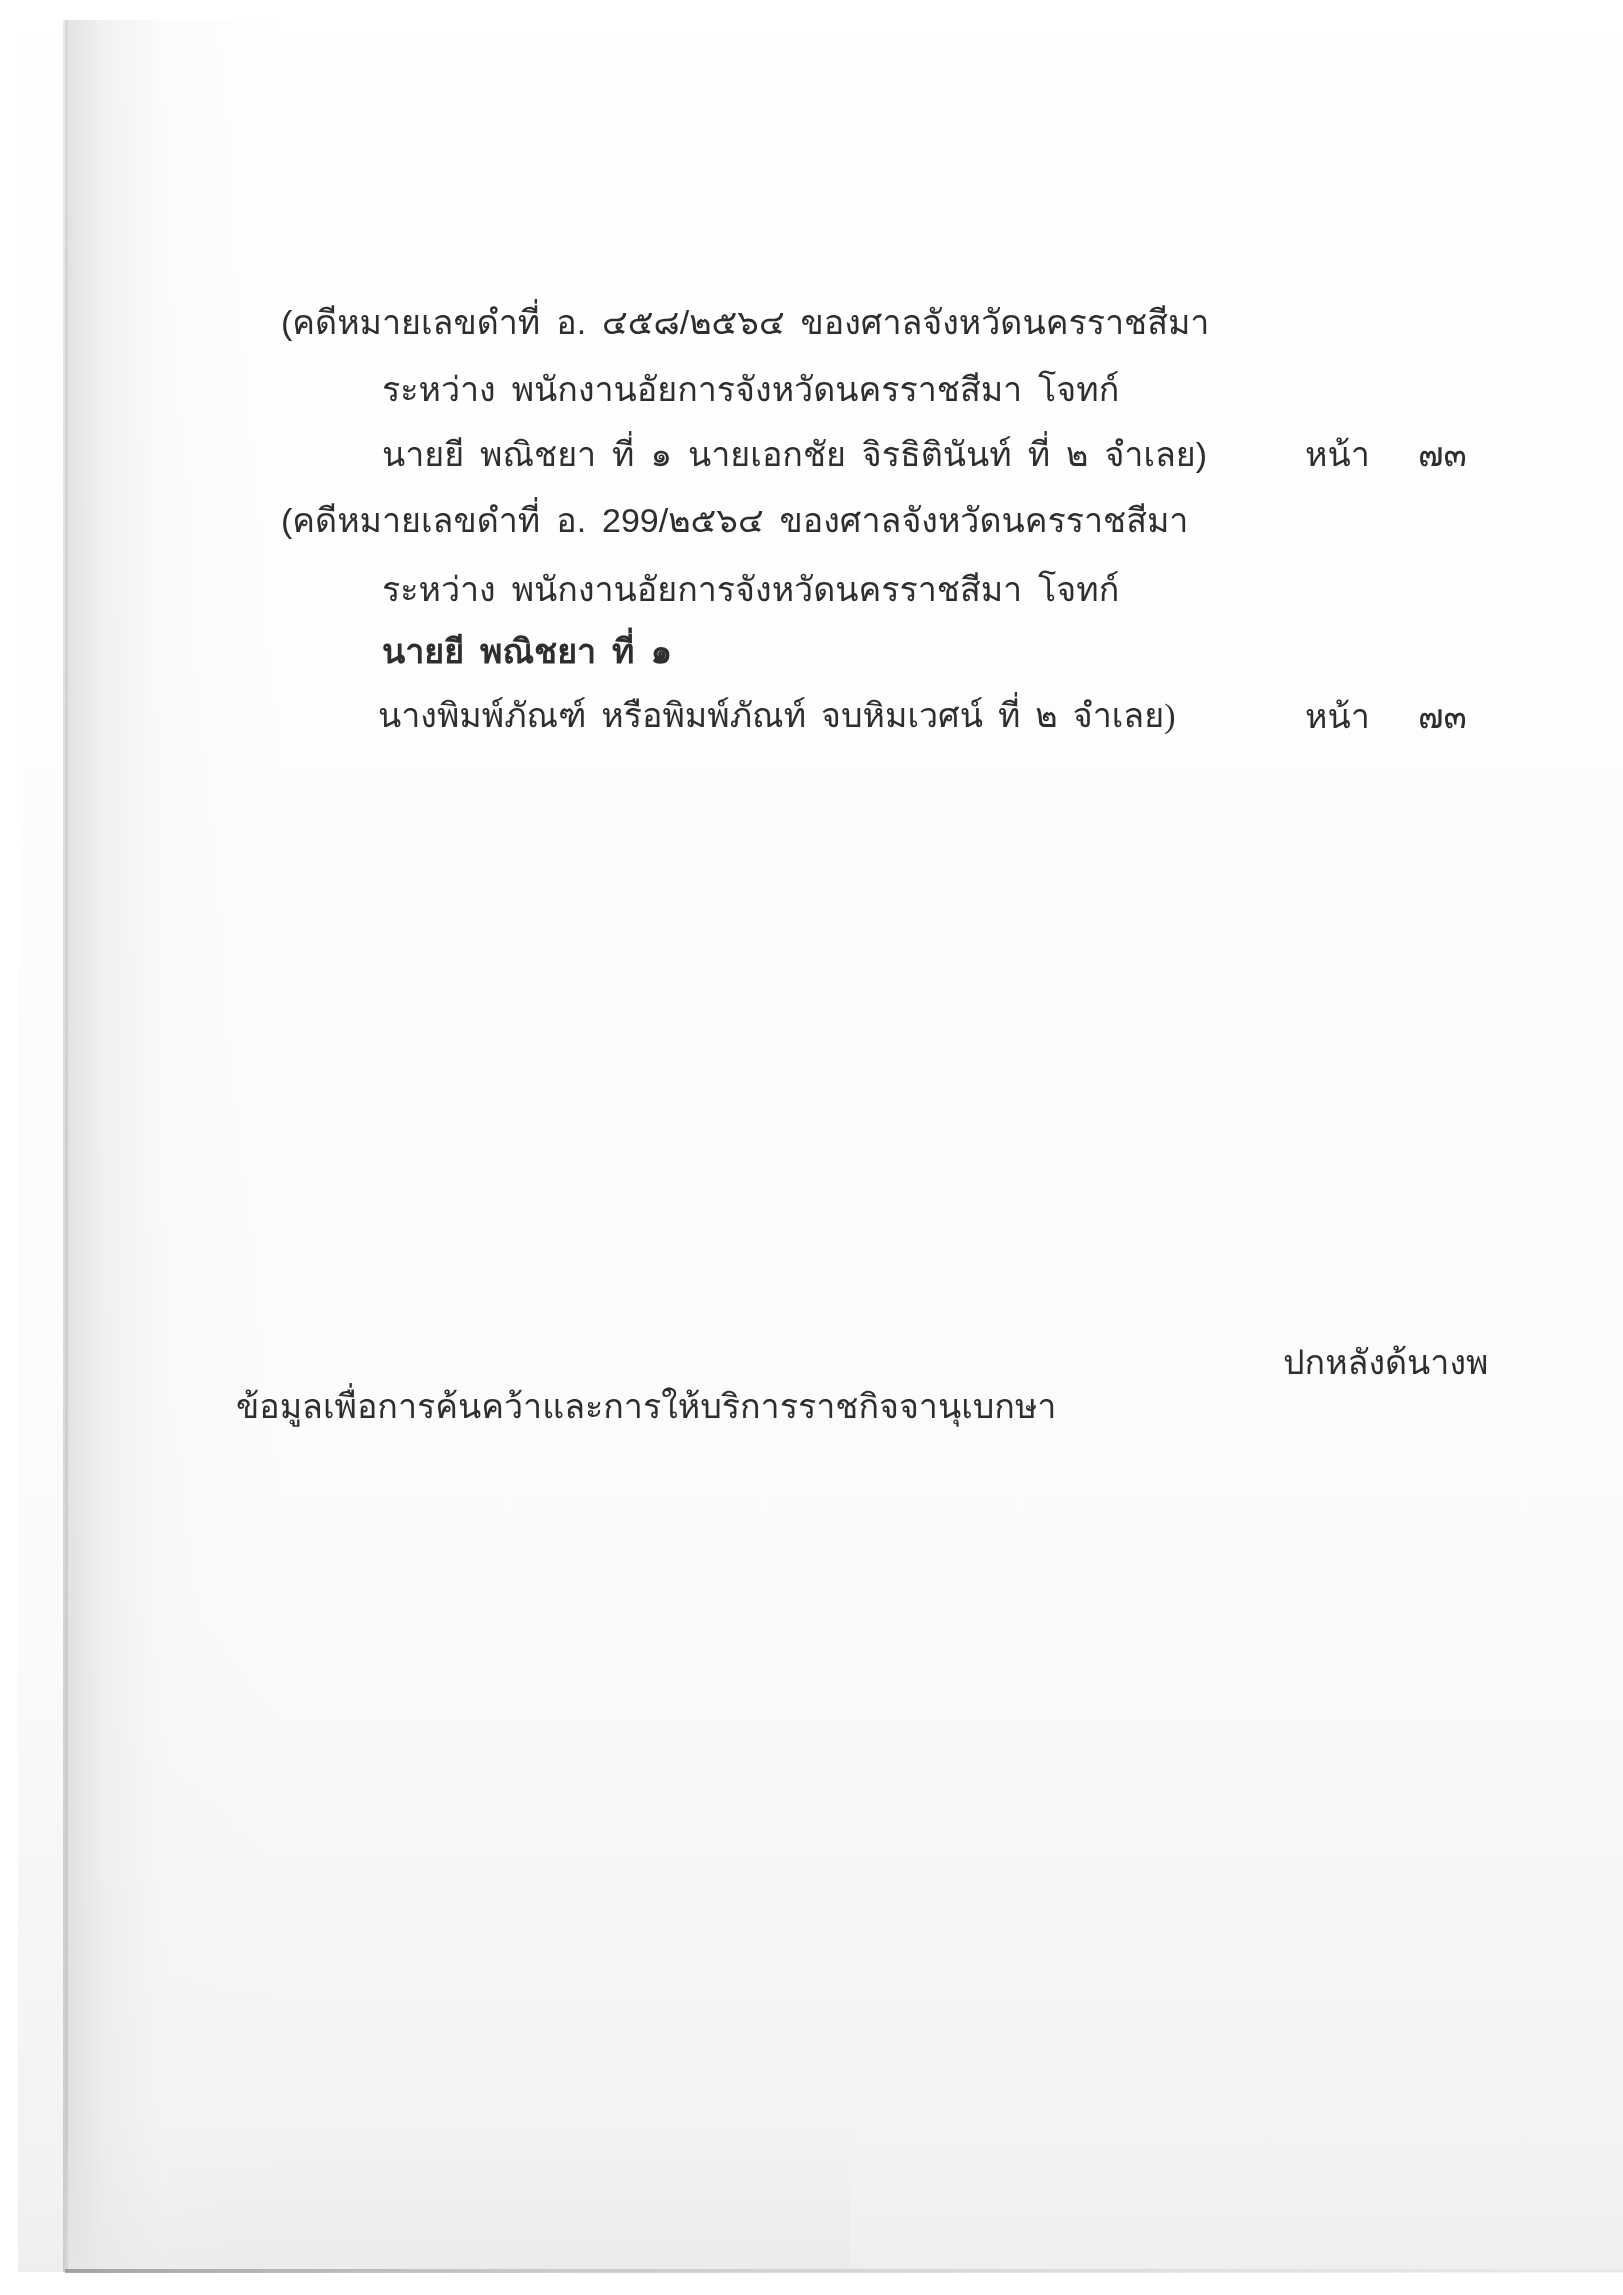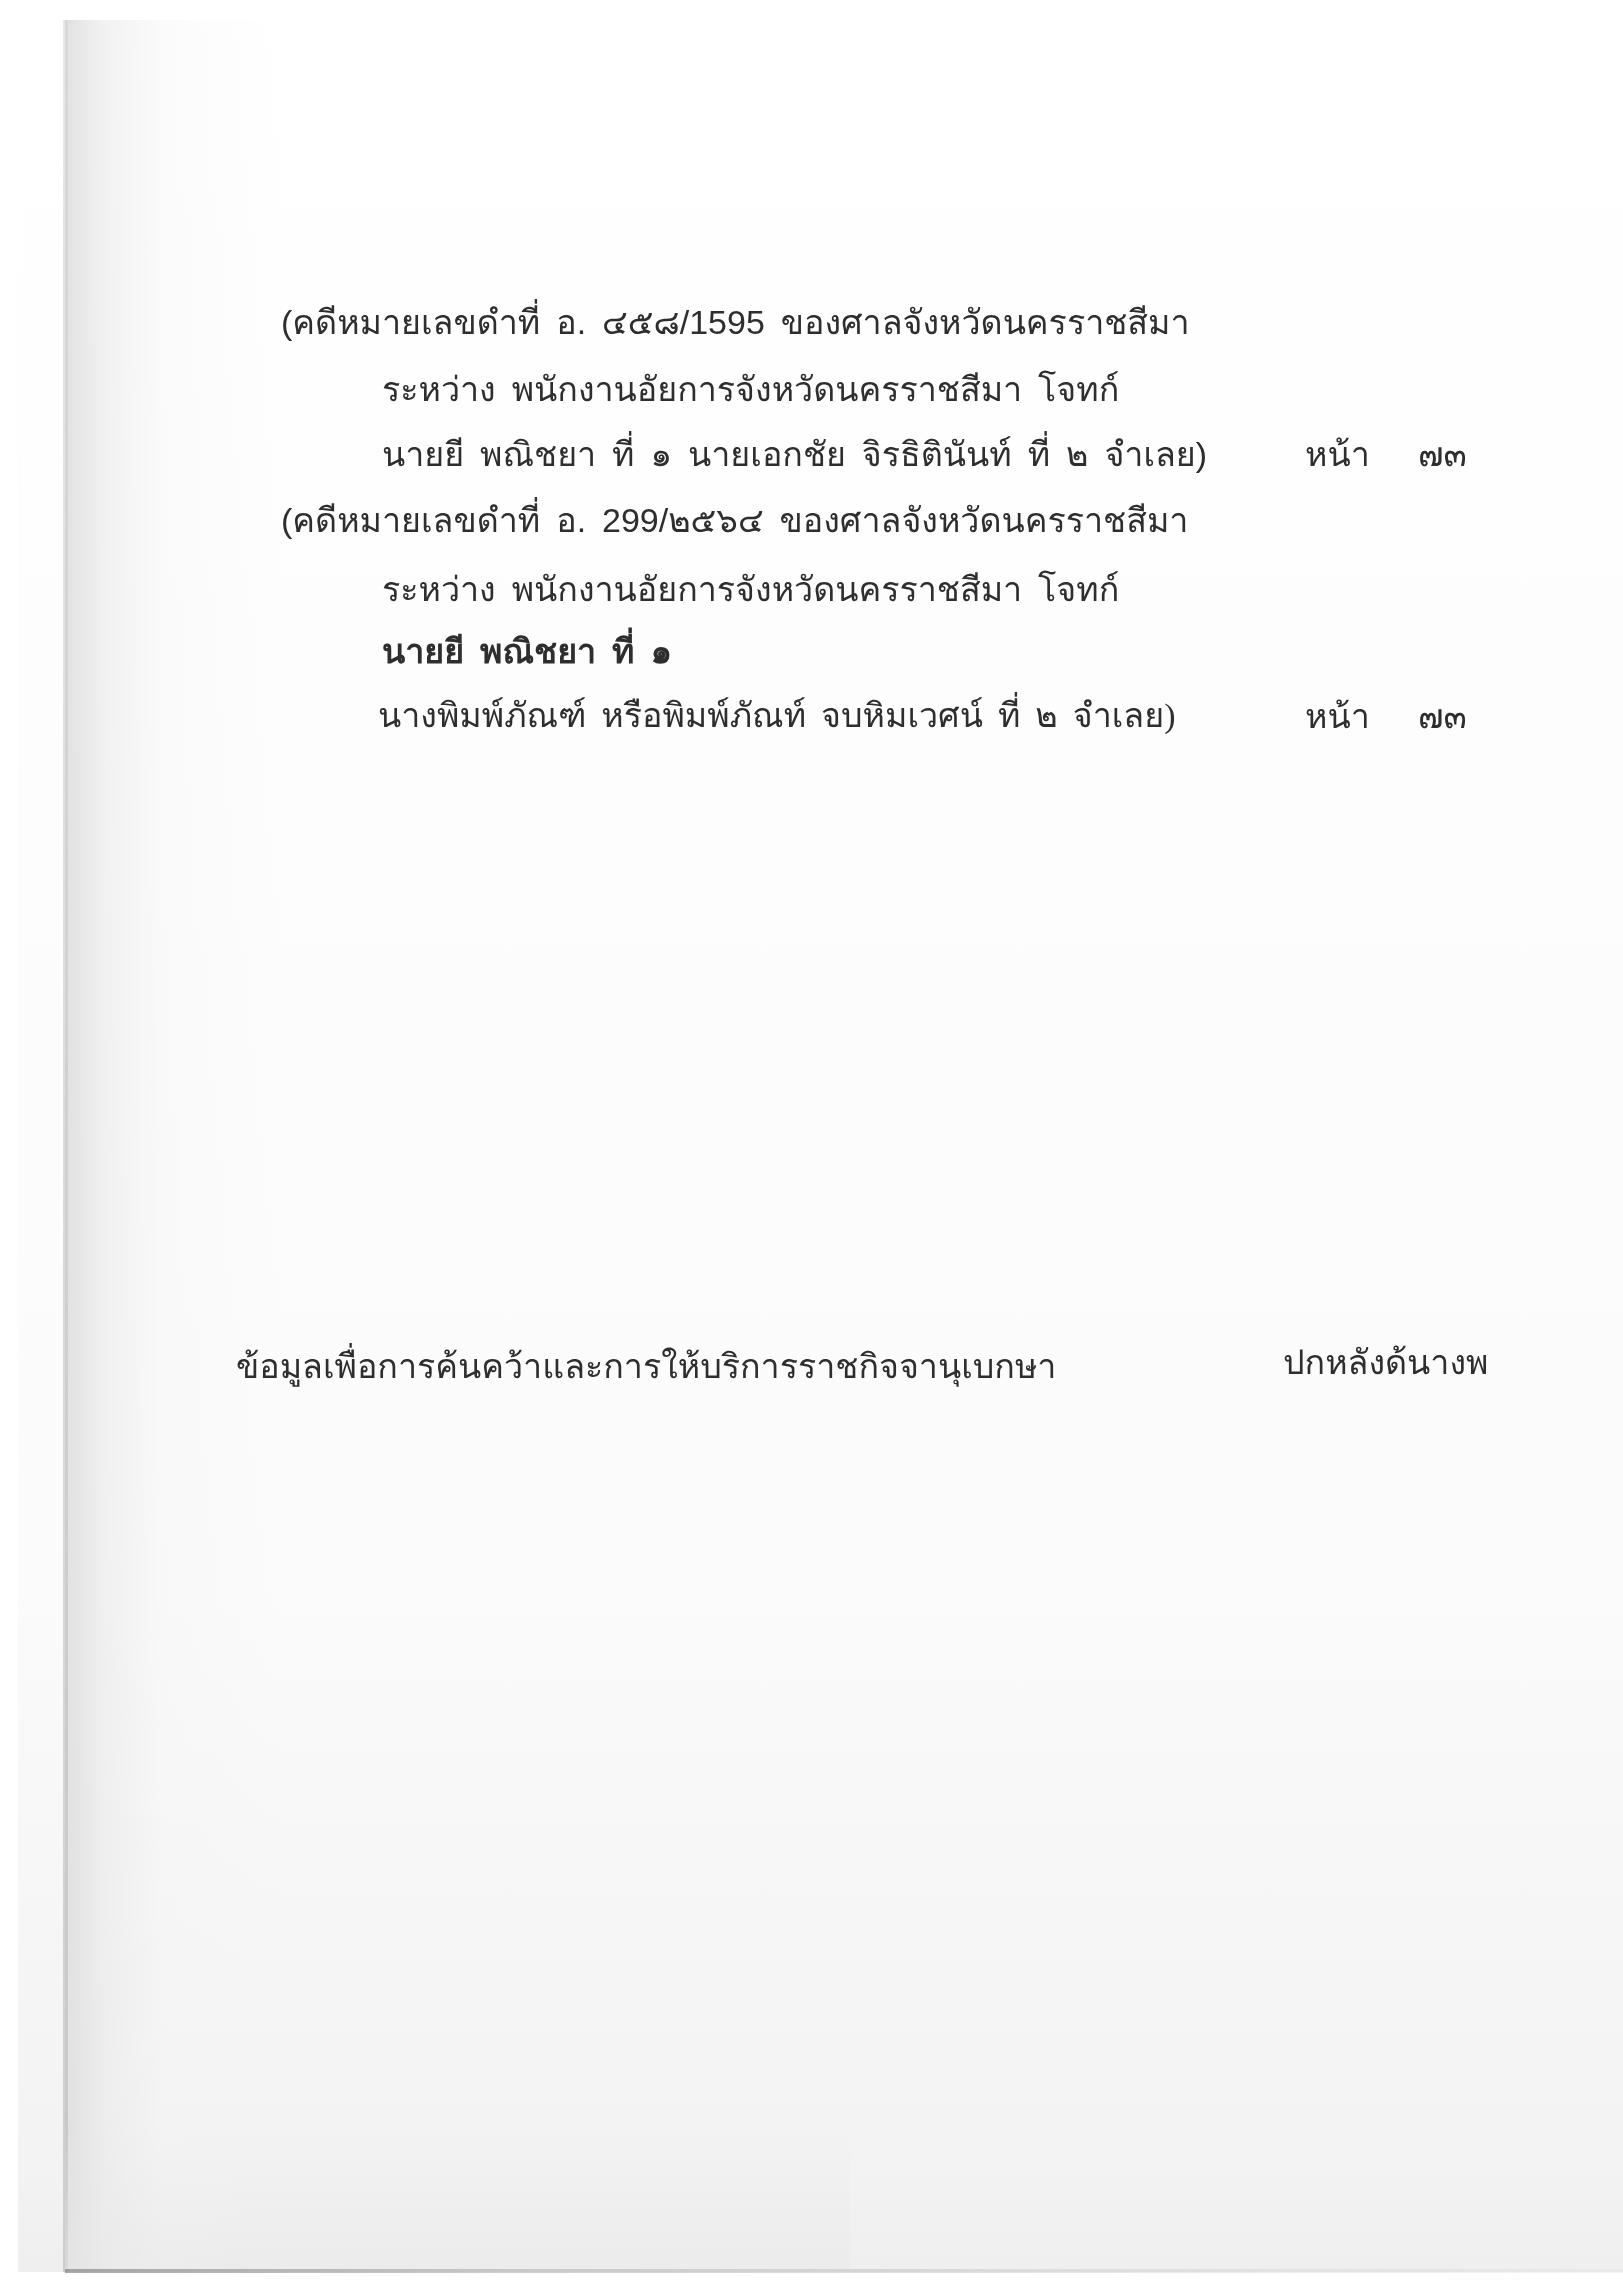--- a/index.html
+++ b/index.html
@@ -67,36 +67,36 @@
 
   <div class="paper-tint"></div>
   <div class="gutter-shadow"></div>
   <div class="gutter-line"></div>
   <div class="bottom-shade"></div>
   <div class="bottom-edge"></div>
 
   <main>
 
     <section>
-      <div class="txt" style="left:281px; top:301px;">(คดีหมายเลขดำที่ อ. ๔๕๘/1595 ของศาลจังหวัดนครราชสีมา</div>
+      <div class="txt" style="left:281px; top:301px;">(คดีหมายเลขดำที่ อ. ๔๕๘/๒๕๖๔ ของศาลจังหวัดนครราชสีมา</div>
       <div class="txt" style="left:382px; top:368px;">ระหว่าง พนักงานอัยการจังหวัดนครราชสีมา โจทก์</div>
       <div class="txt" style="left:382px; top:433px;">นายยี พณิชยา ที่ ๑ นายเอกชัย จิรธิตินันท์ ที่ ๒ จำเลย)</div>
       <div class="txt" style="left:1305px; top:433px;">หน้า</div>
       <div class="txt" style="left:1418px; top:433px;">๗๓</div>
     </section>
 
     <section>
       <div class="txt" style="left:281px; top:499px;">(คดีหมายเลขดำที่ อ. 299/๒๕๖๔ ของศาลจังหวัดนครราชสีมา</div>
       <div class="txt" style="left:382px; top:568px;">ระหว่าง พนักงานอัยการจังหวัดนครราชสีมา โจทก์</div>
       <div class="txt" style="left:382px; top:630px;font-weight:bold;">นายยี พณิชยา ที่ ๑</div>
       <div class="txt" style="left:378px; top:695px;font-family:Liberation Serif, serif;">นางพิมพ์ภัณฑ์ หรือพิมพ์ภัณท์ จบหิมเวศน์ ที่ ๒ จำเลย)</div>
       <div class="txt" style="left:1305px; top:695px;">หน้า</div>
       <div class="txt" style="left:1418px; top:695px;">๗๓</div>
     </section>
 
     <footer>
-      <div class="txt" style="left:236px; top:1345px;">ข้อมูลเพื่อการค้นคว้าและการให้บริการราชกิจจานุเบกษา</div>
+      <div class="txt" style="left:236px; top:1385px;">ข้อมูลเพื่อการค้นคว้าและการให้บริการราชกิจจานุเบกษา</div>
       <div class="txt" style="left:1283px; top:1341px;">ปกหลังด้นางพ</div>
     </footer>
 
   </main>
 </div>
 
 
 </body></html>

